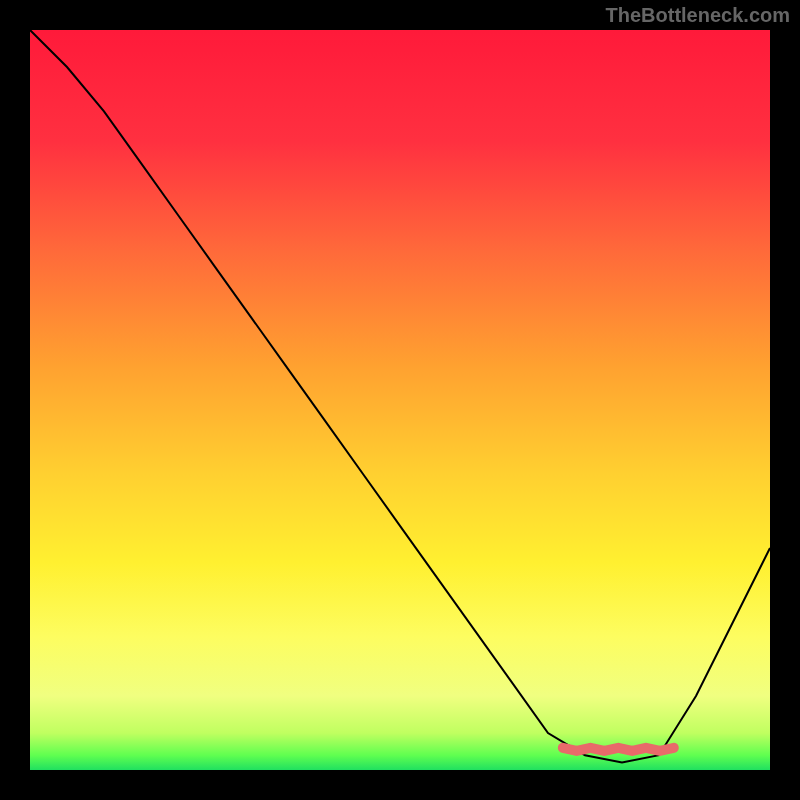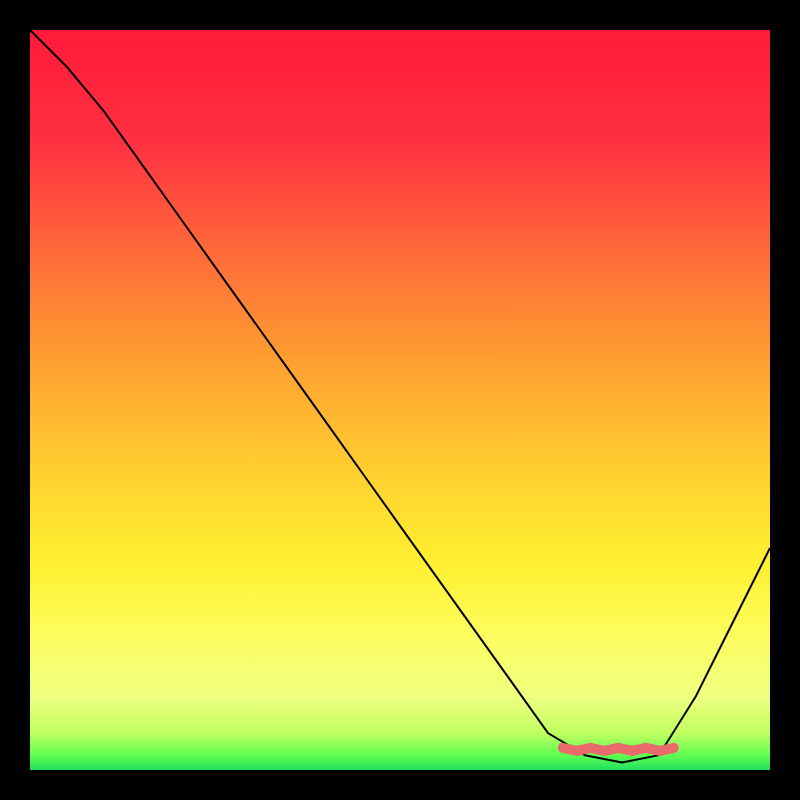--- a/index.html
+++ b/index.html
@@ -40,20 +40,21 @@
     left: 0;
     top: 0;
     width: 100%;
     height: 100%;
   }
 </style>
 </head>
 <body>
 
 <div class="chart-container">
+  <div class="watermark">TheBottleneck.com</div>
   <div class="plot-area">
     <svg class="gradient-bg" viewBox="0 0 740 740" preserveAspectRatio="none">
       <defs>
         <linearGradient id="bg-grad" x1="0" y1="0" x2="0" y2="1">
             <stop offset="0%" stop-color="#ff1a3a"></stop>
             <stop offset="15%" stop-color="#ff3040"></stop>
             <stop offset="30%" stop-color="#ff6a3a"></stop>
             <stop offset="45%" stop-color="#ffa030"></stop>
             <stop offset="60%" stop-color="#ffd030"></stop>
             <stop offset="72%" stop-color="#fff030"></stop>

